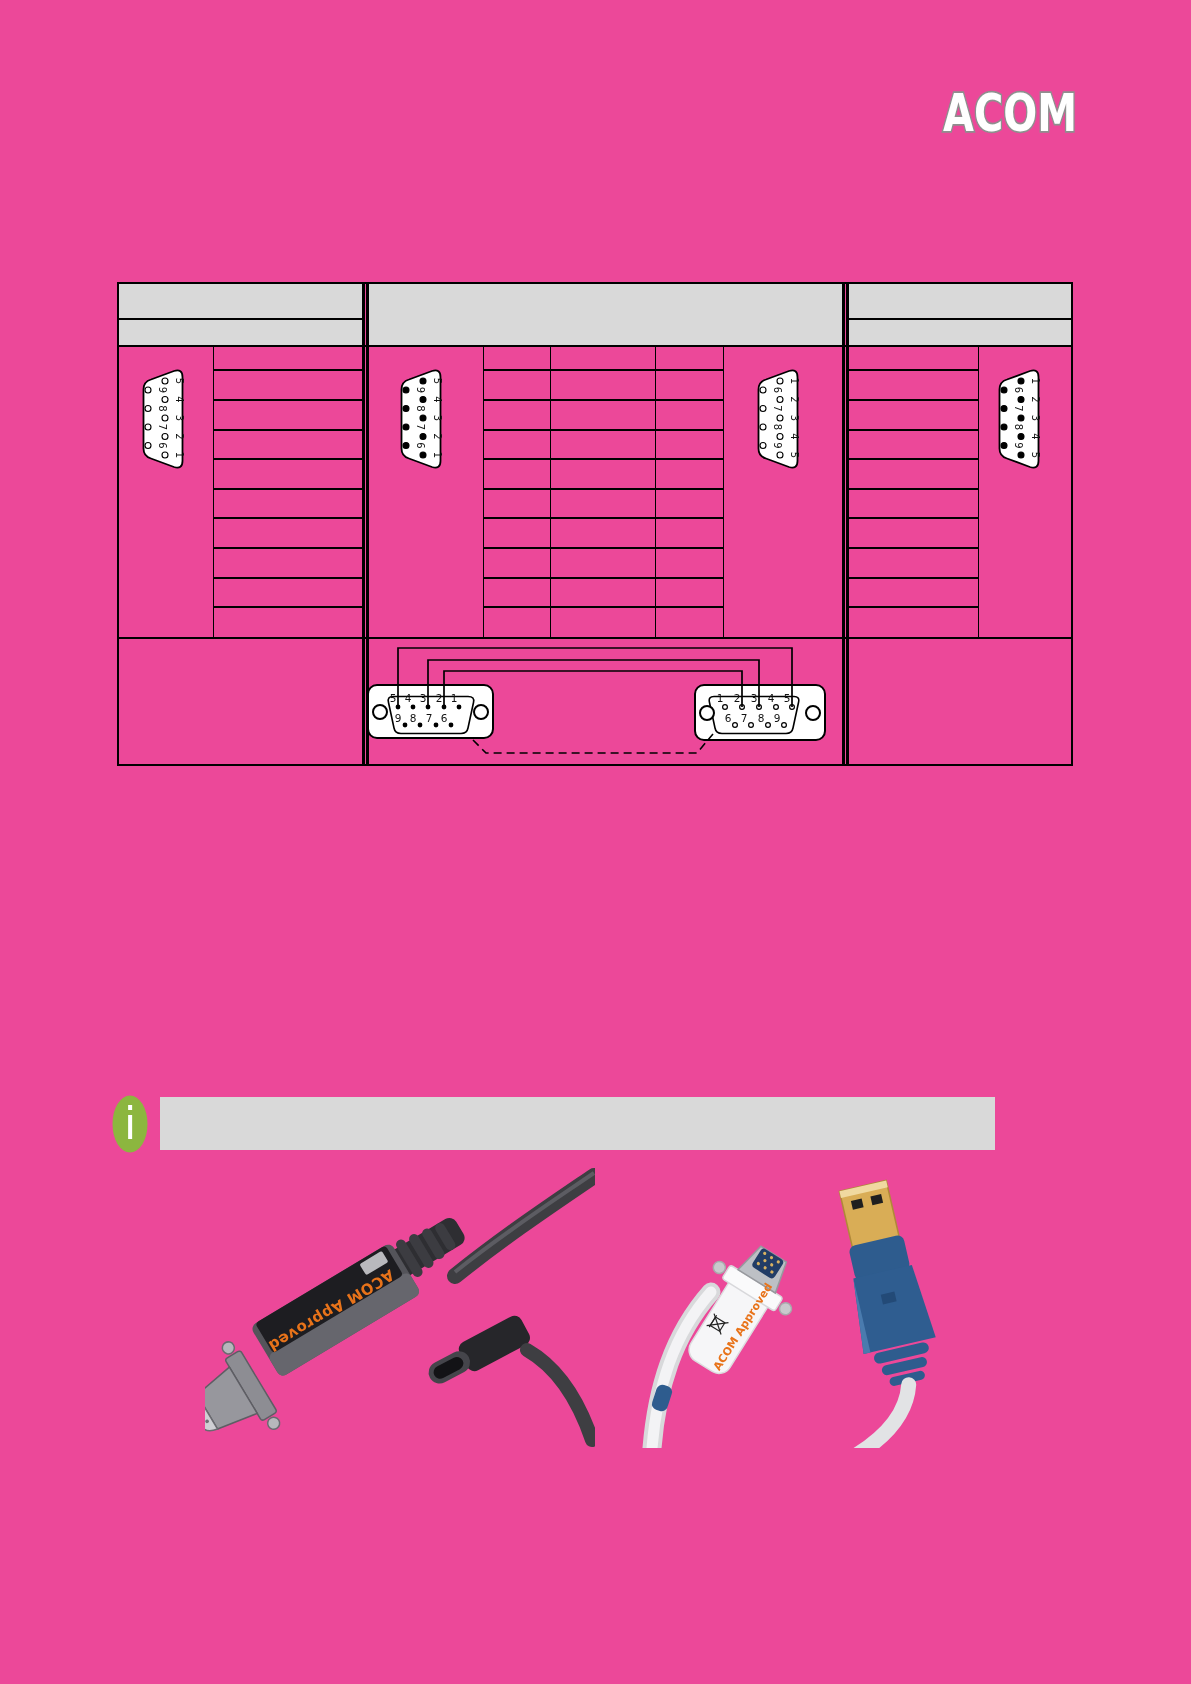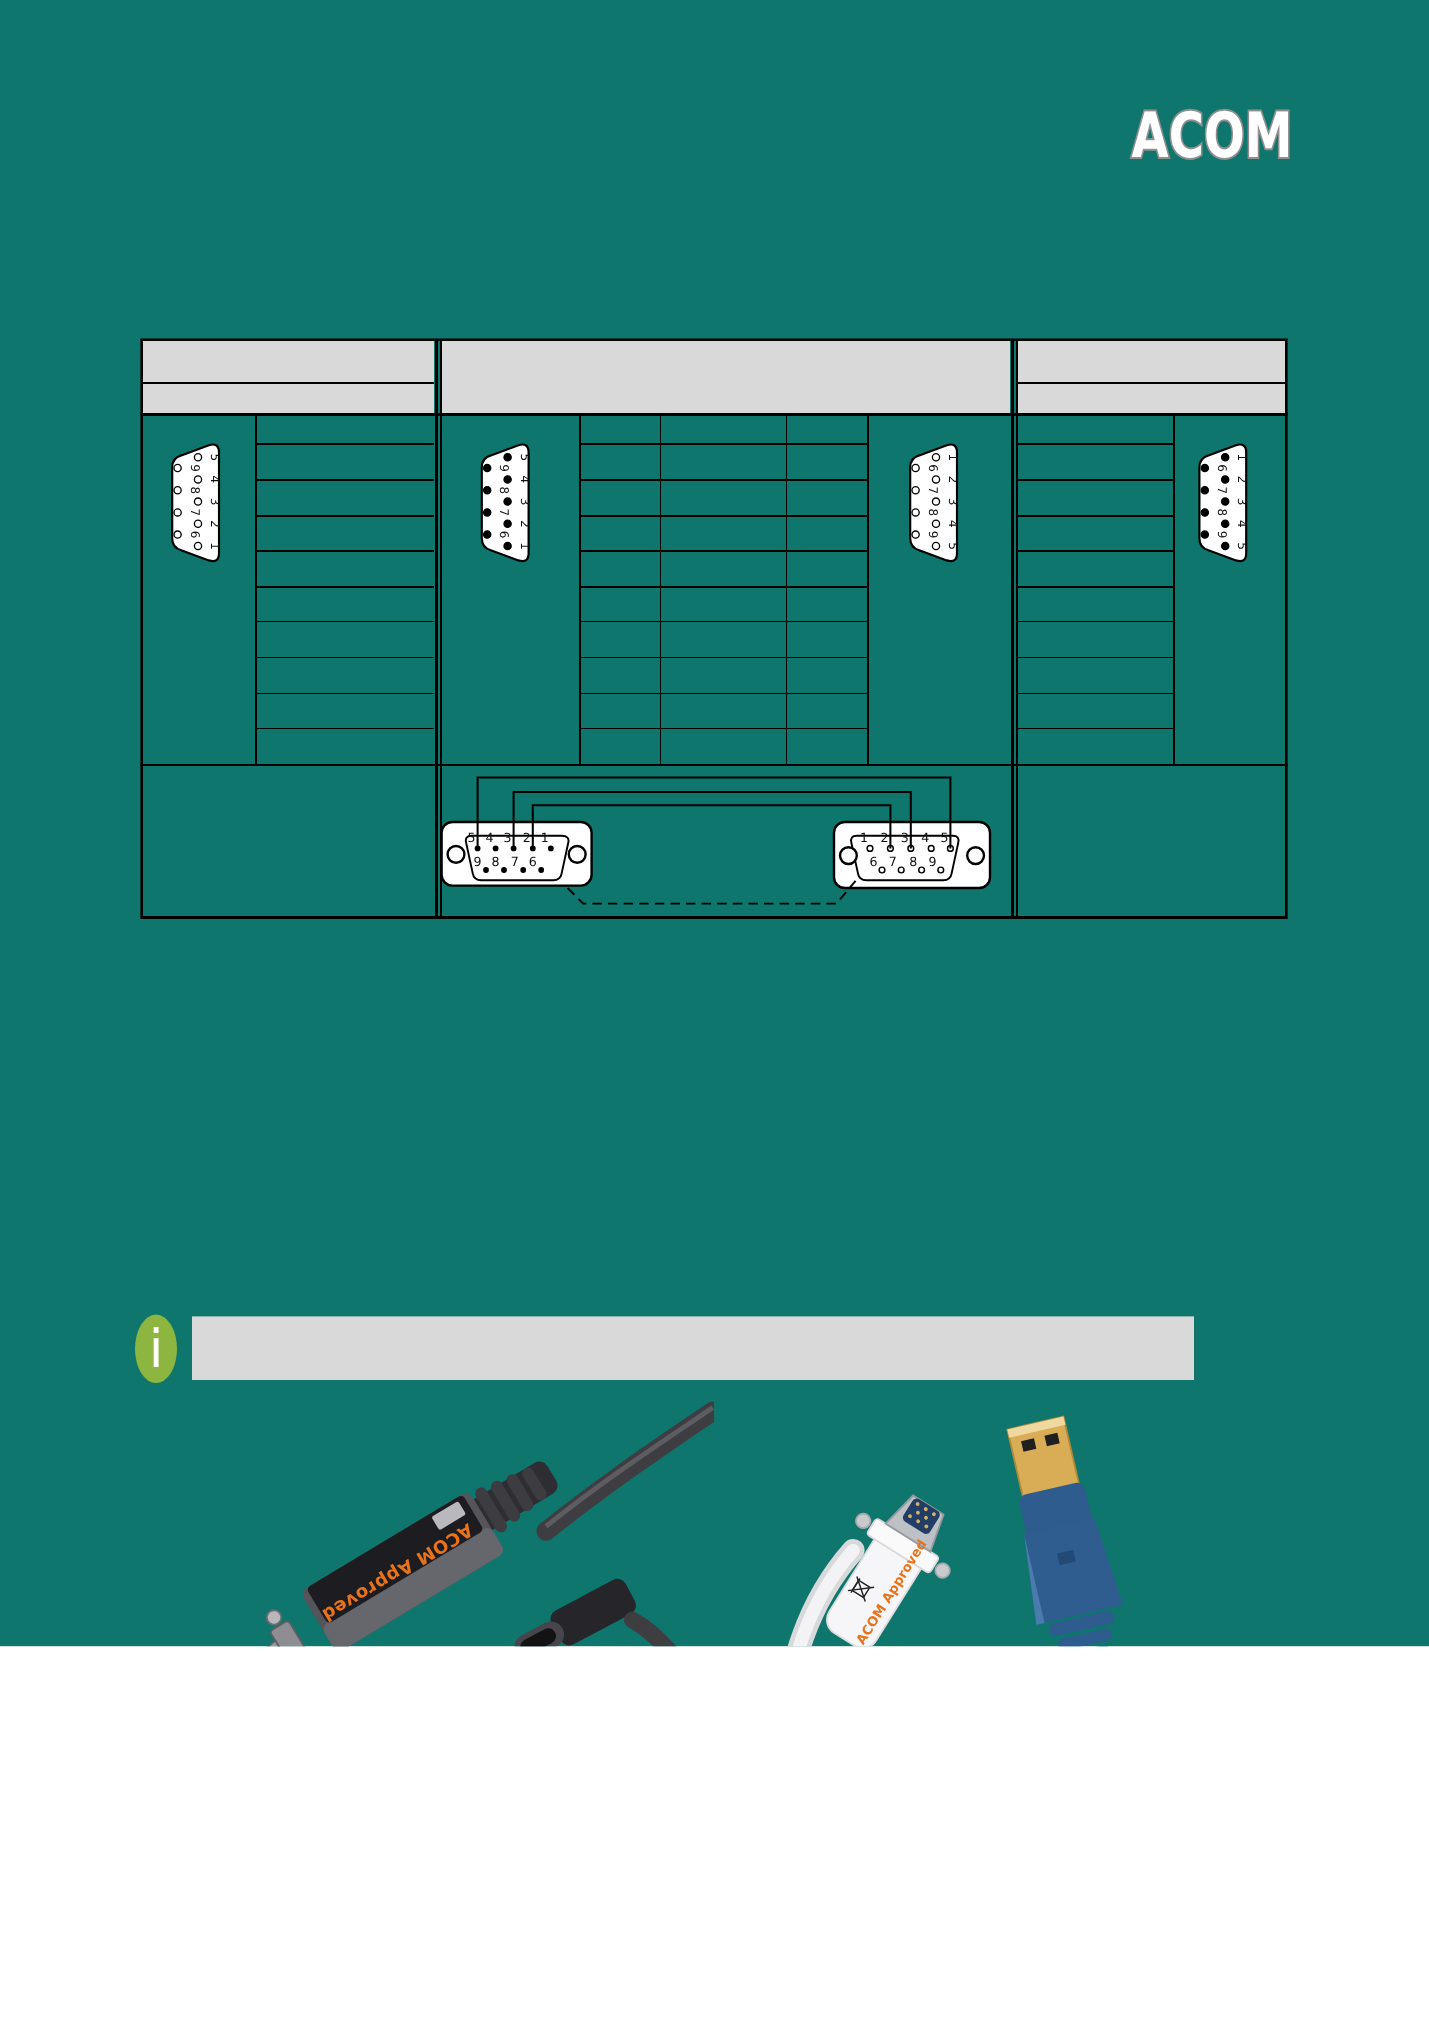--- a/index.html
+++ b/index.html
@@ -1,16 +1,16 @@
 <!DOCTYPE html>
 <html><head>
 <meta charset="utf-8">
 <style>
   html,body{margin:0;padding:0;background:#fff;}
-  .page{position:relative;width:1191px;height:1372px;background:#0f766e;
+  .page{position:relative;width:1191px;height:1684px;background:#ec4899;
         font-family:"Liberation Sans",sans-serif;overflow:hidden;}
   .abs{position:absolute;}
   .graybar{background:#d9d9d9;}
   svg text{font-family:"DejaVu Sans","Liberation Sans",sans-serif;}
 </style>
 </head>
 <body>
 
 <div class="page">
 

